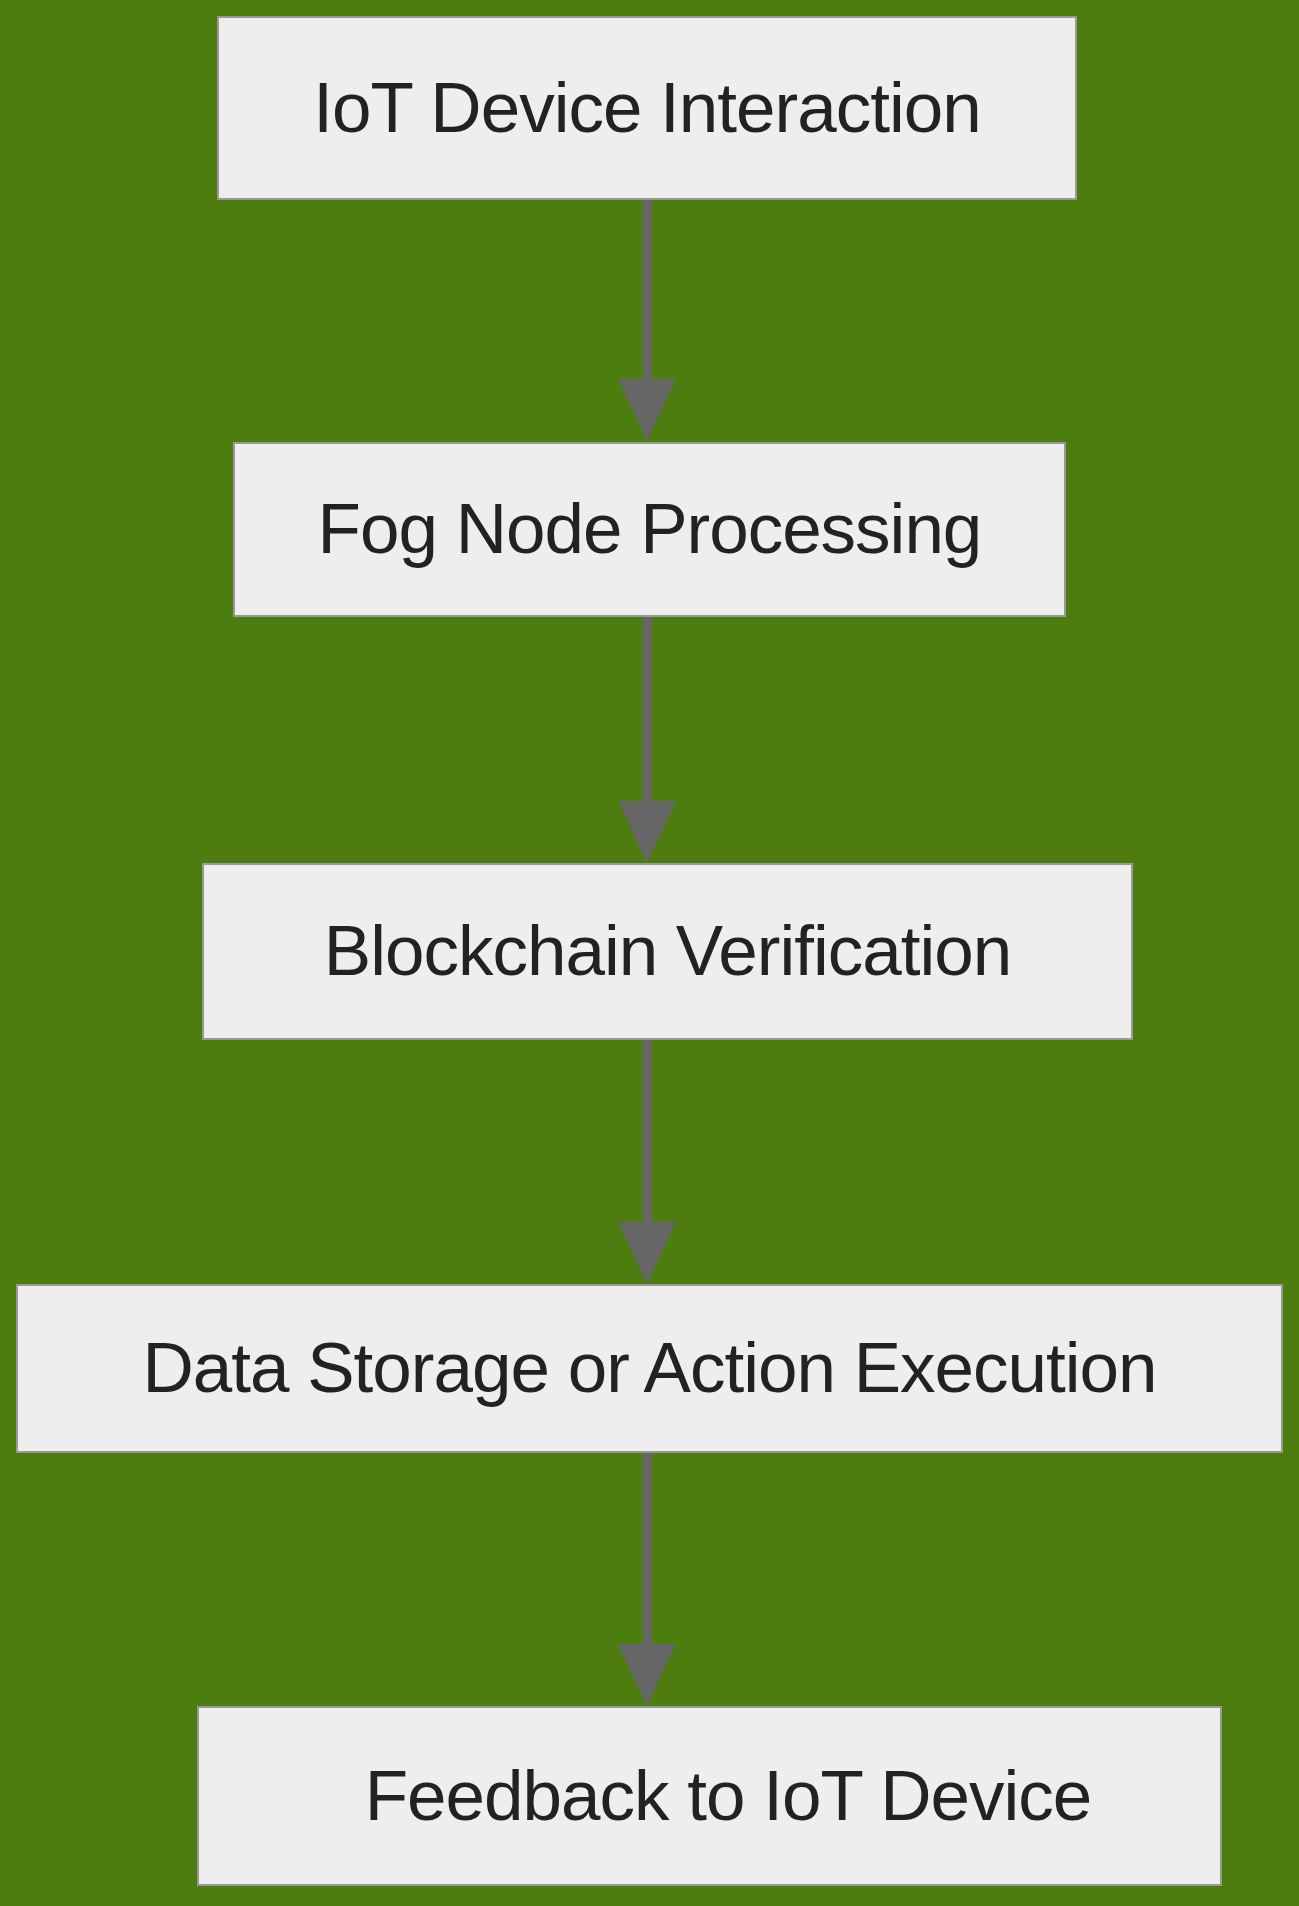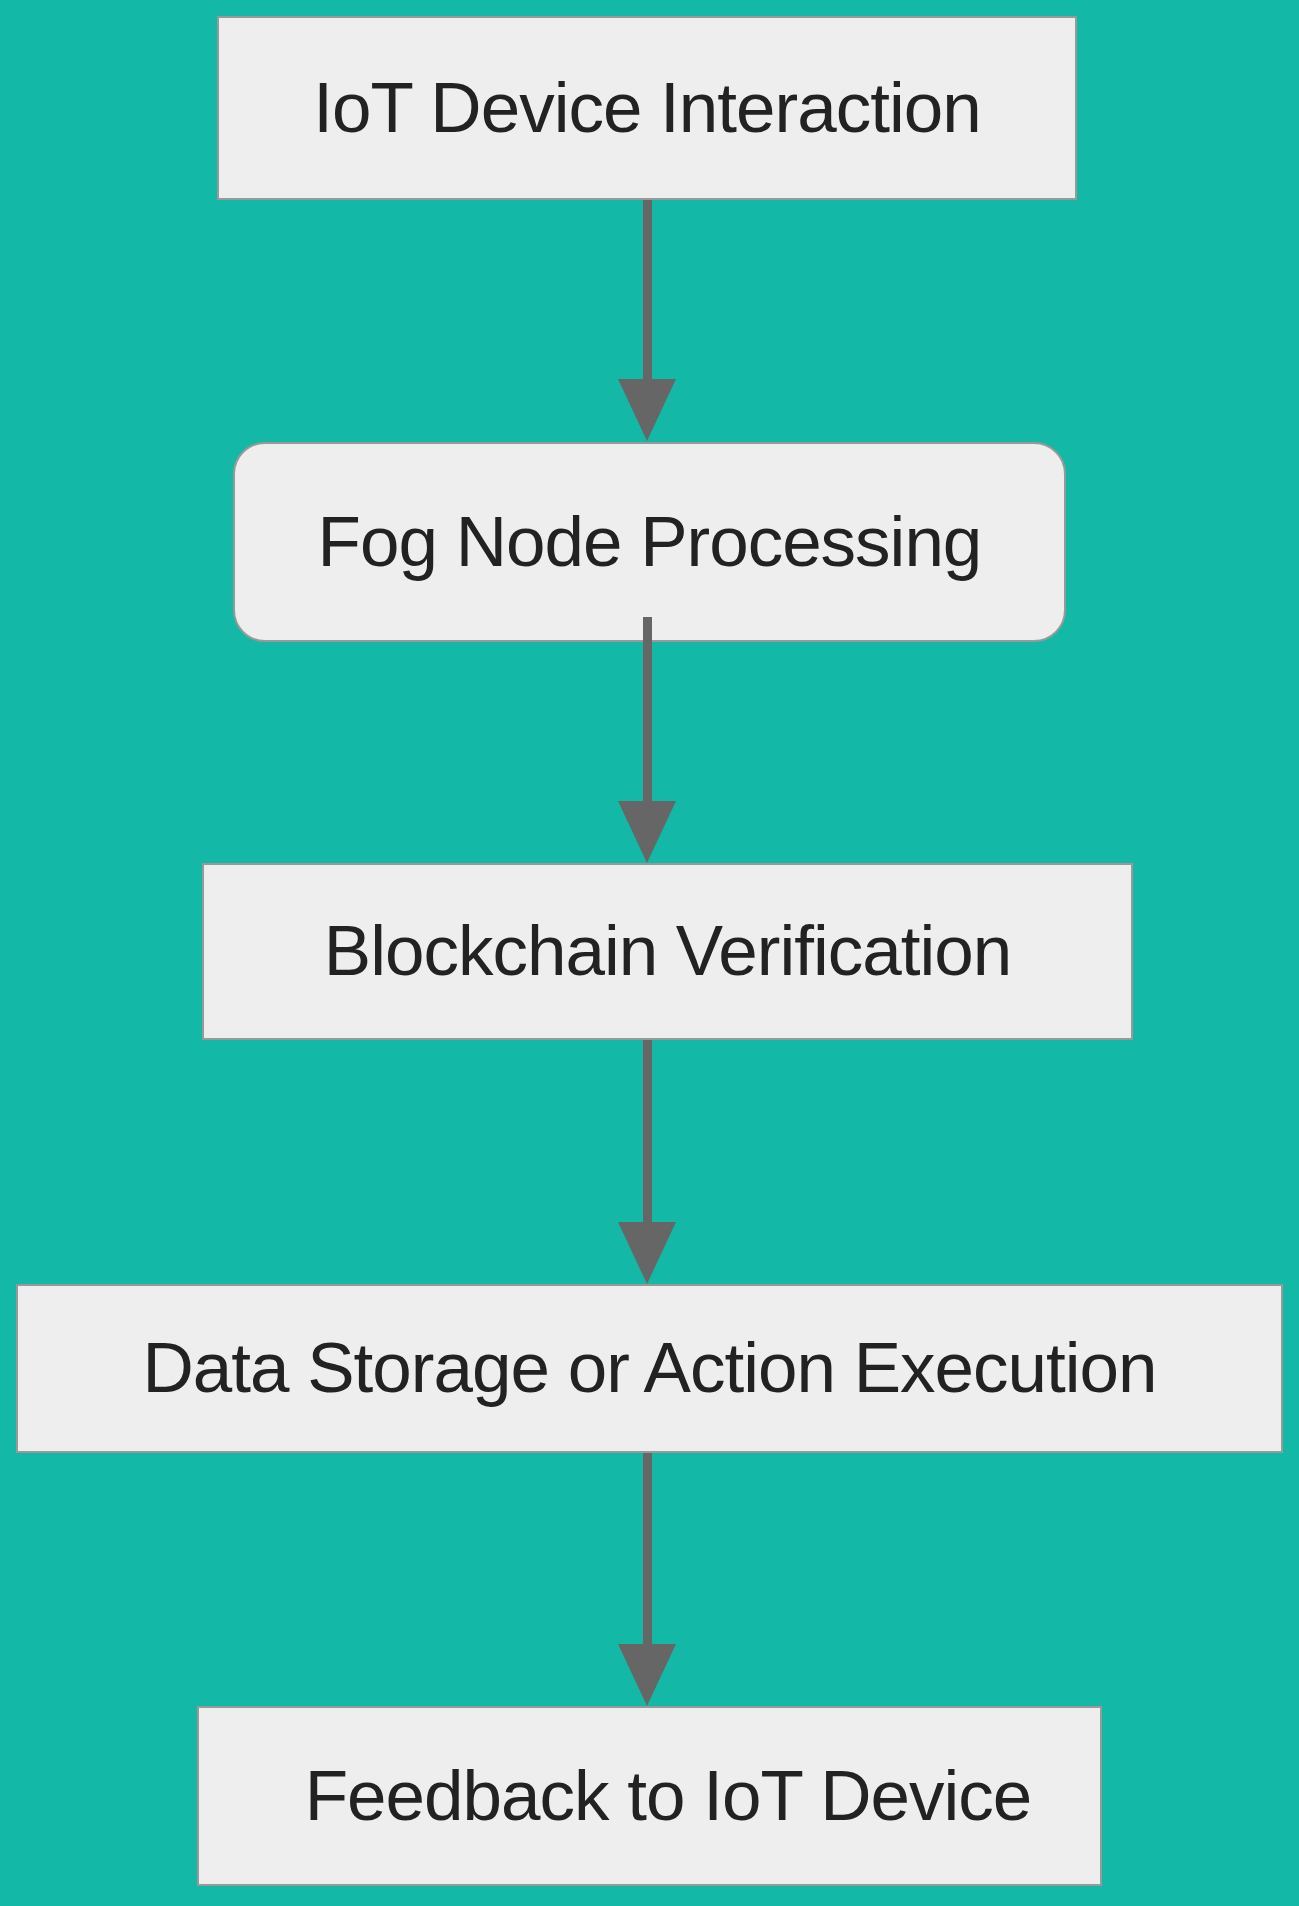--- a/index.html
+++ b/index.html
@@ -4,21 +4,21 @@
 <style>
   html, body {
     margin: 0;
     padding: 0;
     background: #ffffff;
   }
   .canvas {
     position: relative;
     width: 1299px;
     height: 1906px;
-    background: #14b8a6;
+    background: #4d7c0f;
     font-family: "Liberation Sans", "DejaVu Sans", sans-serif;
     overflow: hidden;
   }
   .node {
     position: absolute;
     box-sizing: border-box;
     background: #eeeeee;
     border: 2px solid #999999;
     display: flex;
     align-items: center;
@@ -26,24 +26,24 @@
   }
   .node .label {
     color: #222222;
     font-size: 71px;
     line-height: 1.1;
     white-space: nowrap;
     letter-spacing: -1px;
   }
   
   .node-1 { left: 217px; top: 16px;   width: 860px;  height: 184px; }
-  .node-2 { left: 233px; top: 442px;  width: 833px;  height: 200px; border-radius: 32px; }
+  .node-2 { left: 233px; top: 442px;  width: 833px;  height: 175px; }
   .node-3 { left: 202px; top: 863px;  width: 931px;  height: 177px; }
   .node-4 { left: 16px;  top: 1284px; width: 1267px; height: 169px; }
-  .node-5 { left: 197px; top: 1706px; width: 905px;  height: 180px; padding-left: 37px; }
+  .node-5 { left: 197px; top: 1706px; width: 1025px;  height: 180px; padding-left: 37px; }
 
   .edge {
     position: absolute;
     left: 618px;            
     width: 58px;
     display: flex;
     flex-direction: column;
     align-items: center;
   }
   .edge-1 { top: 200px;  height: 241px; }

